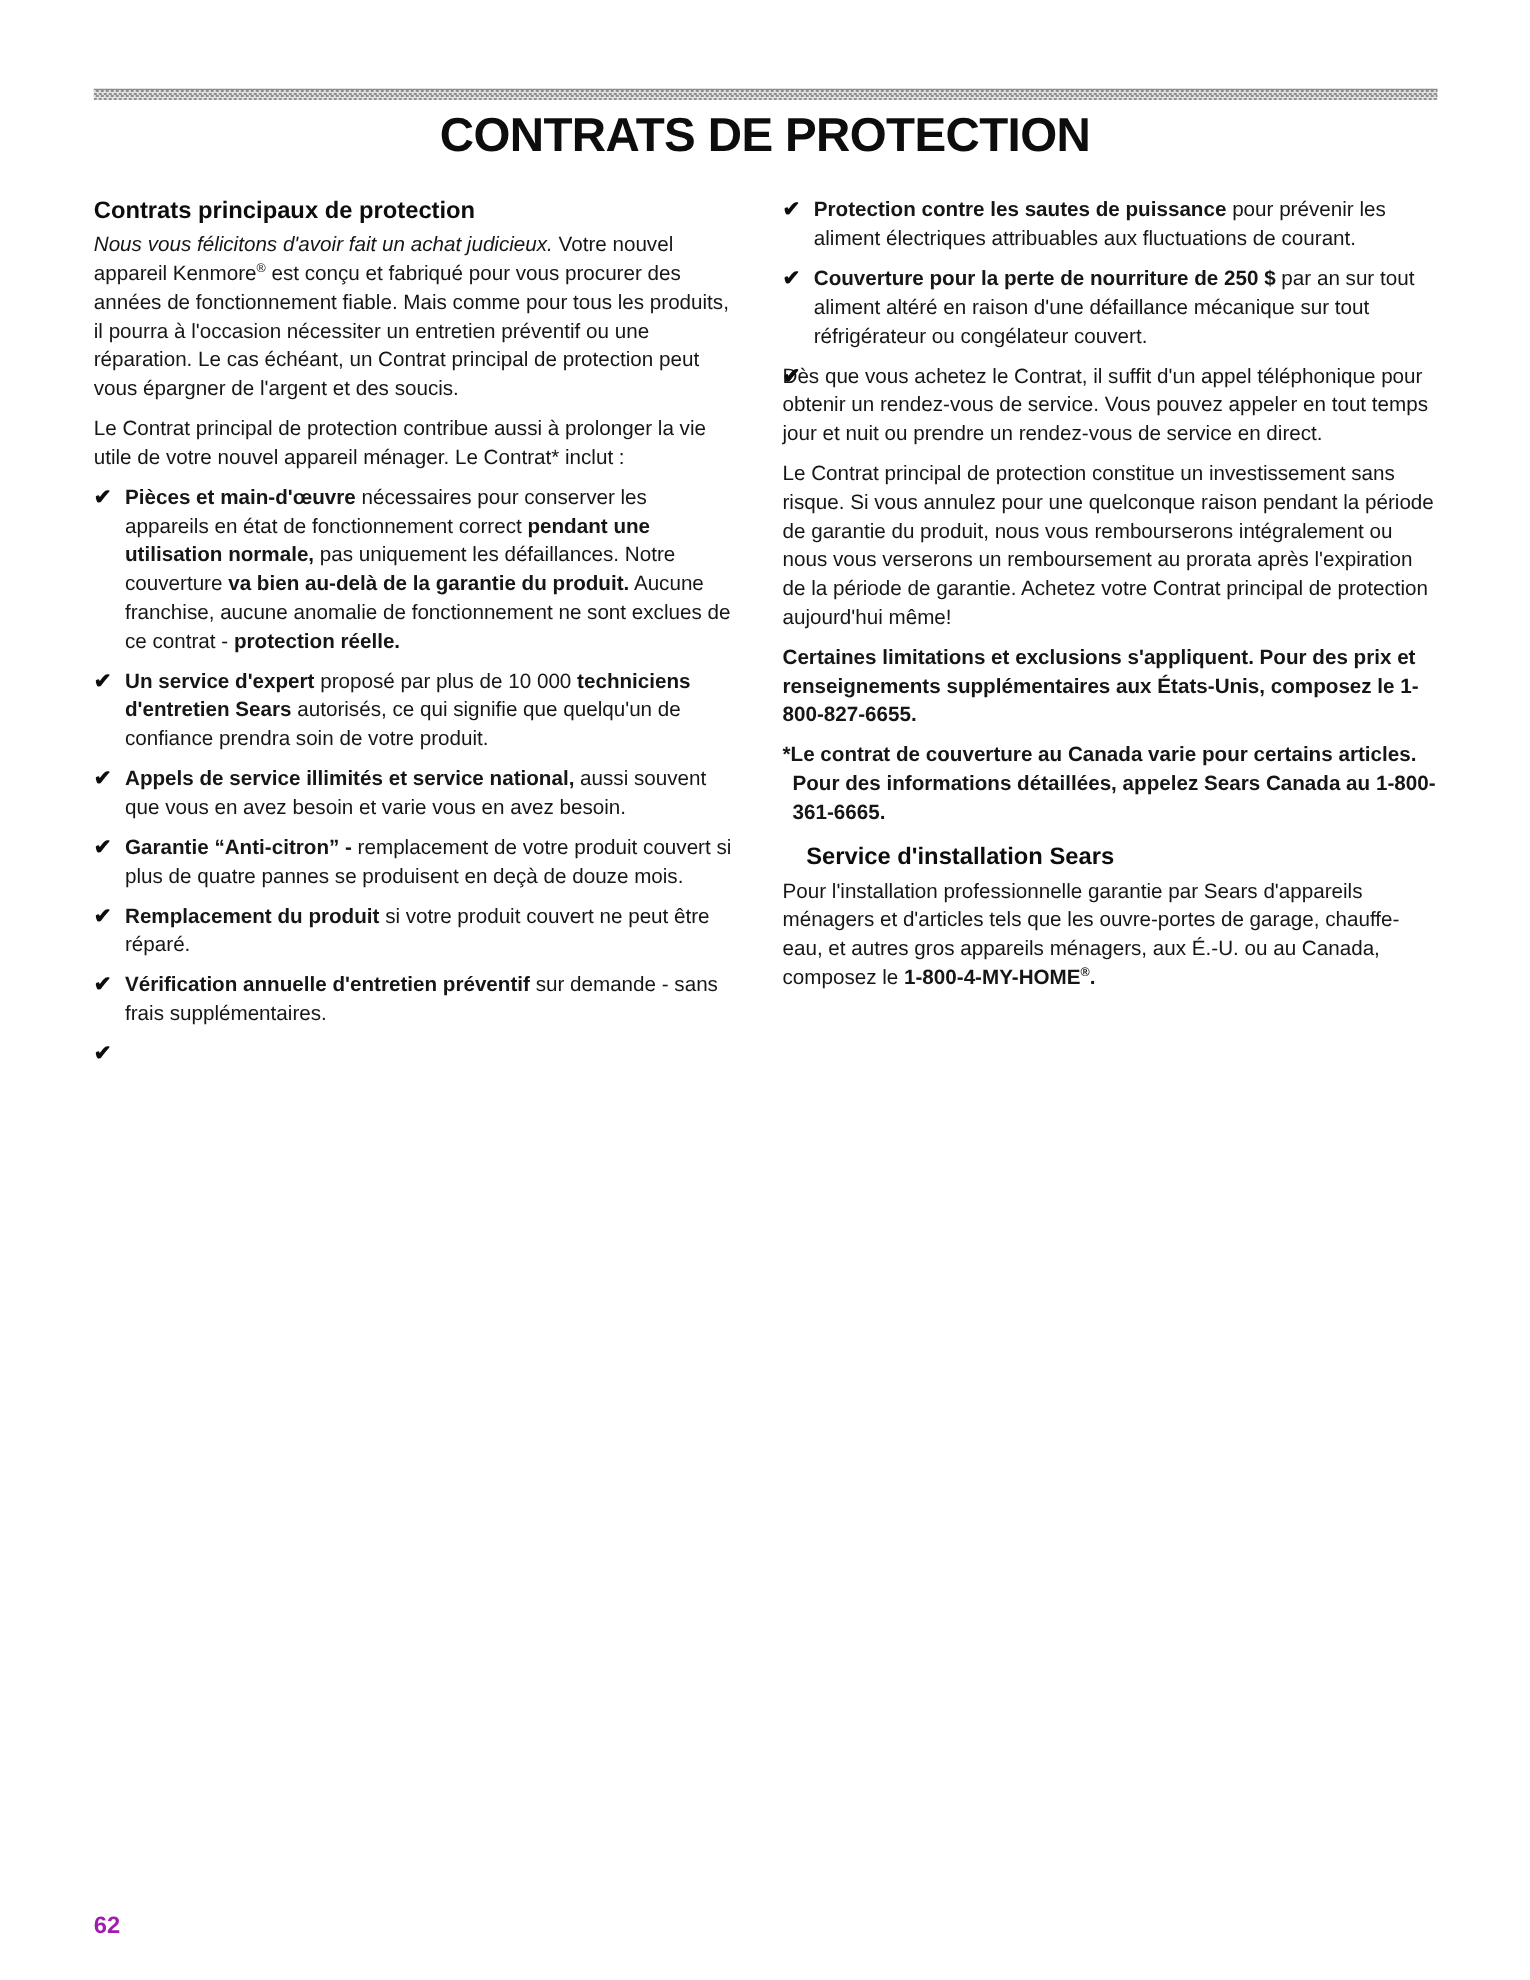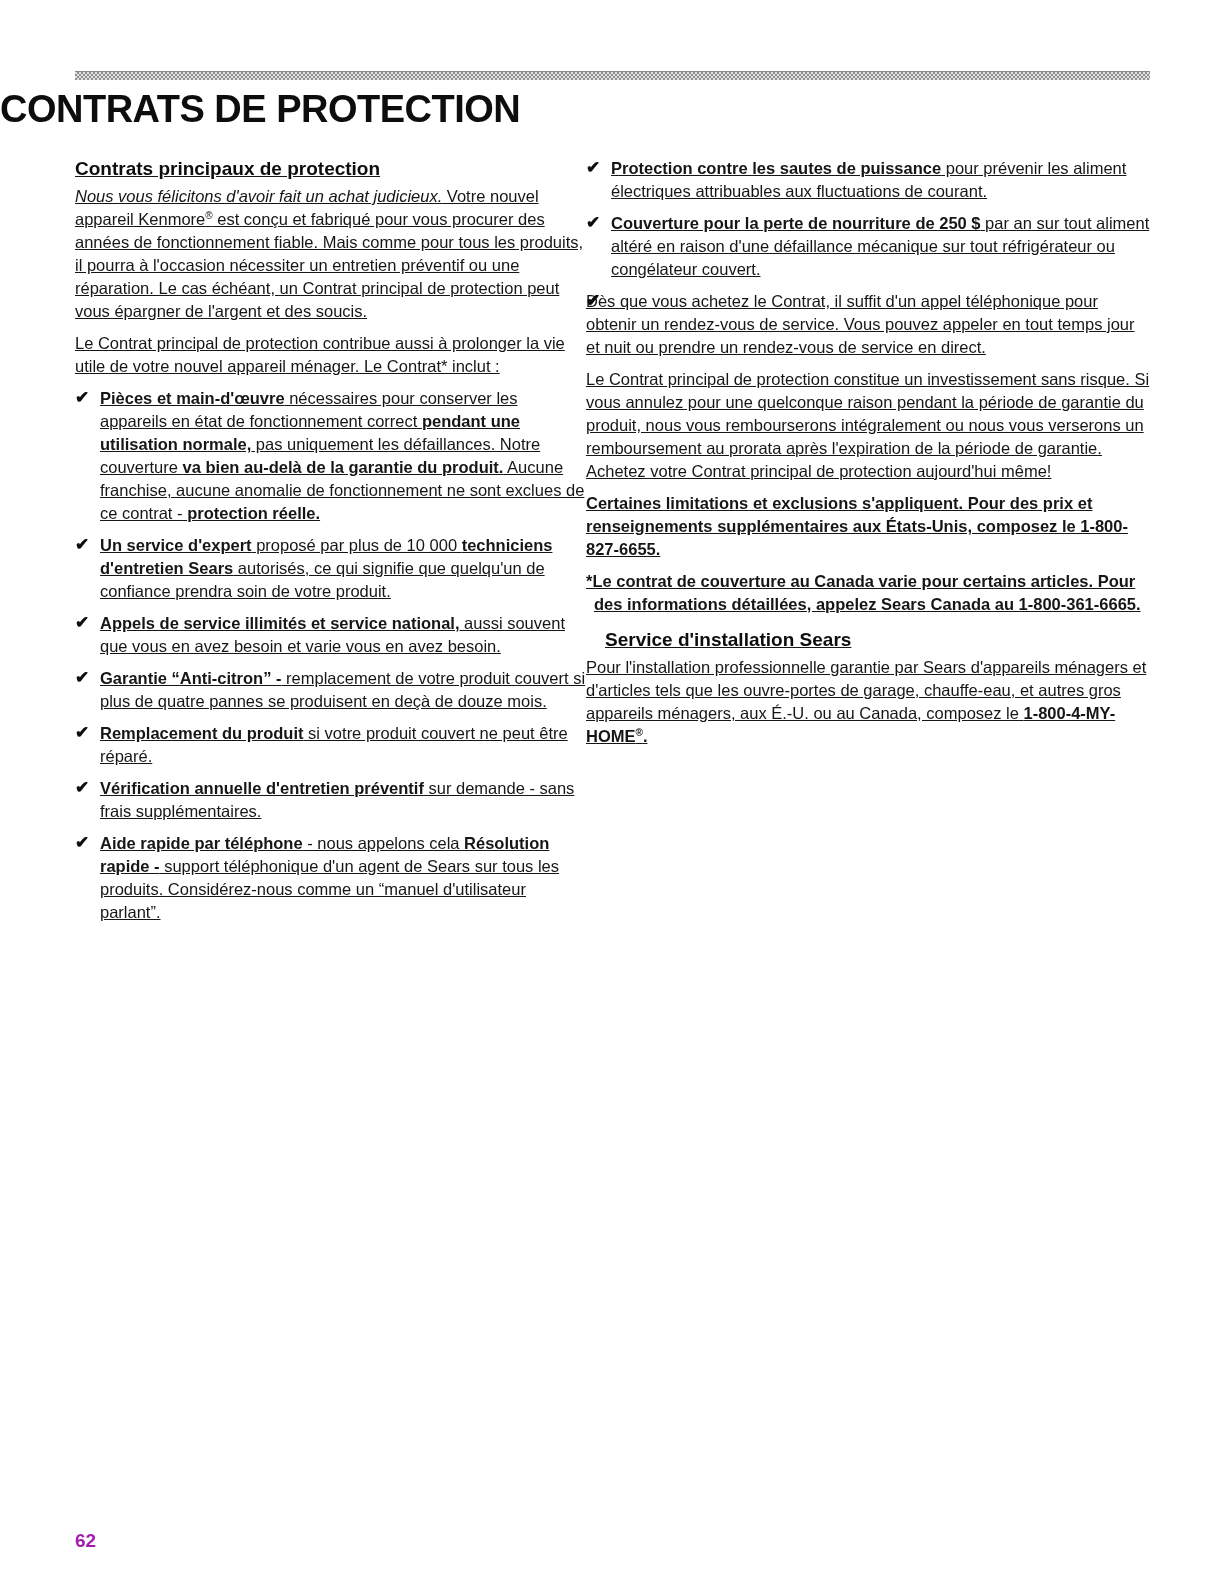--- a/index.html
+++ b/index.html
@@ -15,34 +15,34 @@
   .top-rule {
     position:absolute;
     left:75px; right:74px; top:71px;
     height:8px;
     background: repeating-conic-gradient(#8f8f8f 0% 25%, #e3e3e3 0% 50%) 0 0 / 4px 4px;
     border-top:1px solid #8a8a8a;
   }
   .doc-title {
     position:absolute;
     left:0; right:0; top:88px;
-    text-align:left;
+    text-align:center;
     font-size:38px;
     font-weight:bold;
     letter-spacing:-0.5px;
     color:#0d0d0d;
   }
   .columns {
     position:absolute;
     left:75px; top:157px;
     width:1076px;
     display:flex;
+    gap:40px;
     font-size:16.5px;
     line-height:23px;
-    text-decoration:underline;
   }
   .col { flex:0 0 511px; }
   .col.right { flex:1 1 auto; }
   .heading {
     font-size:19px;
     font-weight:bold;
     margin:0 0 5px 0;
     color:#0d0d0d;
   }
   .col .heading:not(:first-child) { margin-top:12px;margin-left:19px; }
@@ -82,21 +82,21 @@
     <div class="col left">
         <div class="heading"><span>Contrats principaux de protection</span></div>
         <div class="para"><span class="i">Nous vous félicitons d'avoir fait un achat judicieux.</span><span> Votre nouvel appareil Kenmore</span><sup>®</sup><span> est conçu et fabriqué pour vous procurer des années de fonctionnement fiable. Mais comme pour tous les produits, il pourra à l'occasion nécessiter un entretien préventif ou une réparation. Le cas échéant, un Contrat principal de protection peut vous épargner de l'argent et des soucis.</span></div>
         <div class="para"><span>Le Contrat principal de protection contribue aussi à prolonger la vie utile de votre nouvel appareil ménager. Le Contrat* inclut :</span></div>
         <div class="bullet"><span class="check">✔</span><span><span class="b">Pièces et main-d'œuvre</span><span> nécessaires pour conserver les appareils en état de fonctionnement correct </span><span class="b">pendant une utilisation normale,</span><span> pas uniquement les défaillances. Notre couverture </span><span class="b">va bien au-delà de la garantie du produit.</span><span> Aucune franchise, aucune anomalie de fonctionnement ne sont exclues de ce contrat - </span><span class="b">protection réelle.</span></span></div>
         <div class="bullet"><span class="check">✔</span><span><span class="b">Un service d'expert</span><span> proposé par plus de 10 000 </span><span class="b">techniciens d'entretien Sears</span><span> autorisés, ce qui signifie que quelqu'un de confiance prendra soin de votre produit.</span></span></div>
         <div class="bullet"><span class="check">✔</span><span><span class="b">Appels de service illimités et service national,</span><span> aussi souvent que vous en avez besoin et varie vous en avez besoin.</span></span></div>
         <div class="bullet"><span class="check">✔</span><span><span class="b">Garantie “Anti-citron” -</span><span> remplacement de votre produit couvert si plus de quatre pannes se produisent en deçà de douze mois.</span></span></div>
         <div class="bullet"><span class="check">✔</span><span><span class="b">Remplacement du produit</span><span> si votre produit couvert ne peut être réparé.</span></span></div>
         <div class="bullet"><span class="check">✔</span><span><span class="b">Vérification annuelle d'entretien préventif</span><span> sur demande - sans frais supplémentaires.</span></span></div>
-        <div class="bullet"><span class="check">✔</span><span><span class="b">Aide rapide par téléphone</span><span> - nous appelons cela </span><span class="b">Résolution rapide -</span><span> support téléphonique d'un agent de Sears sur tous les produits. Considérez-nous comme un “manuel d'utilisateur parlant”.</span></span></div>
+        <div class="bullet"><span class="check">✔</span></div>
       </div>
     <div class="col right">
         <div class="bullet"><span class="check">✔</span><span><span class="b">Protection contre les sautes de puissance</span><span> pour prévenir les aliment électriques attribuables aux fluctuations de courant.</span></span></div>
         <div class="bullet"><span class="check">✔</span><span><span class="b">Couverture pour la perte de nourriture de 250 $</span><span> par an sur tout aliment altéré en raison d'une défaillance mécanique sur tout réfrigérateur ou congélateur couvert.</span></span></div>
         <div class="bullet"><span class="check">✔</span></div>
         <div class="bullet"><span class="check">✔</span></div>
         <div class="para"><span>Dès que vous achetez le Contrat, il suffit d'un appel téléphonique pour obtenir un rendez-vous de service. Vous pouvez appeler en tout temps jour et nuit ou prendre un rendez-vous de service en direct.</span></div>
         <div class="para"><span>Le Contrat principal de protection constitue un investissement sans risque. Si vous annulez pour une quelconque raison pendant la période de garantie du produit, nous vous rembourserons intégralement ou nous vous verserons un remboursement au prorata après l'expiration de la période de garantie. Achetez votre Contrat principal de protection aujourd'hui même!</span></div>
         <div class="para bold"><span>Certaines limitations et exclusions s'appliquent. Pour des prix et renseignements supplémentaires aux États-Unis, composez le 1-800-827-6655.</span></div>
         <div class="para note"><span class="b">*Le contrat de couverture au Canada varie pour certains articles. Pour des informations détaillées, appelez Sears Canada au 1-800-361-6665.</span></div>

